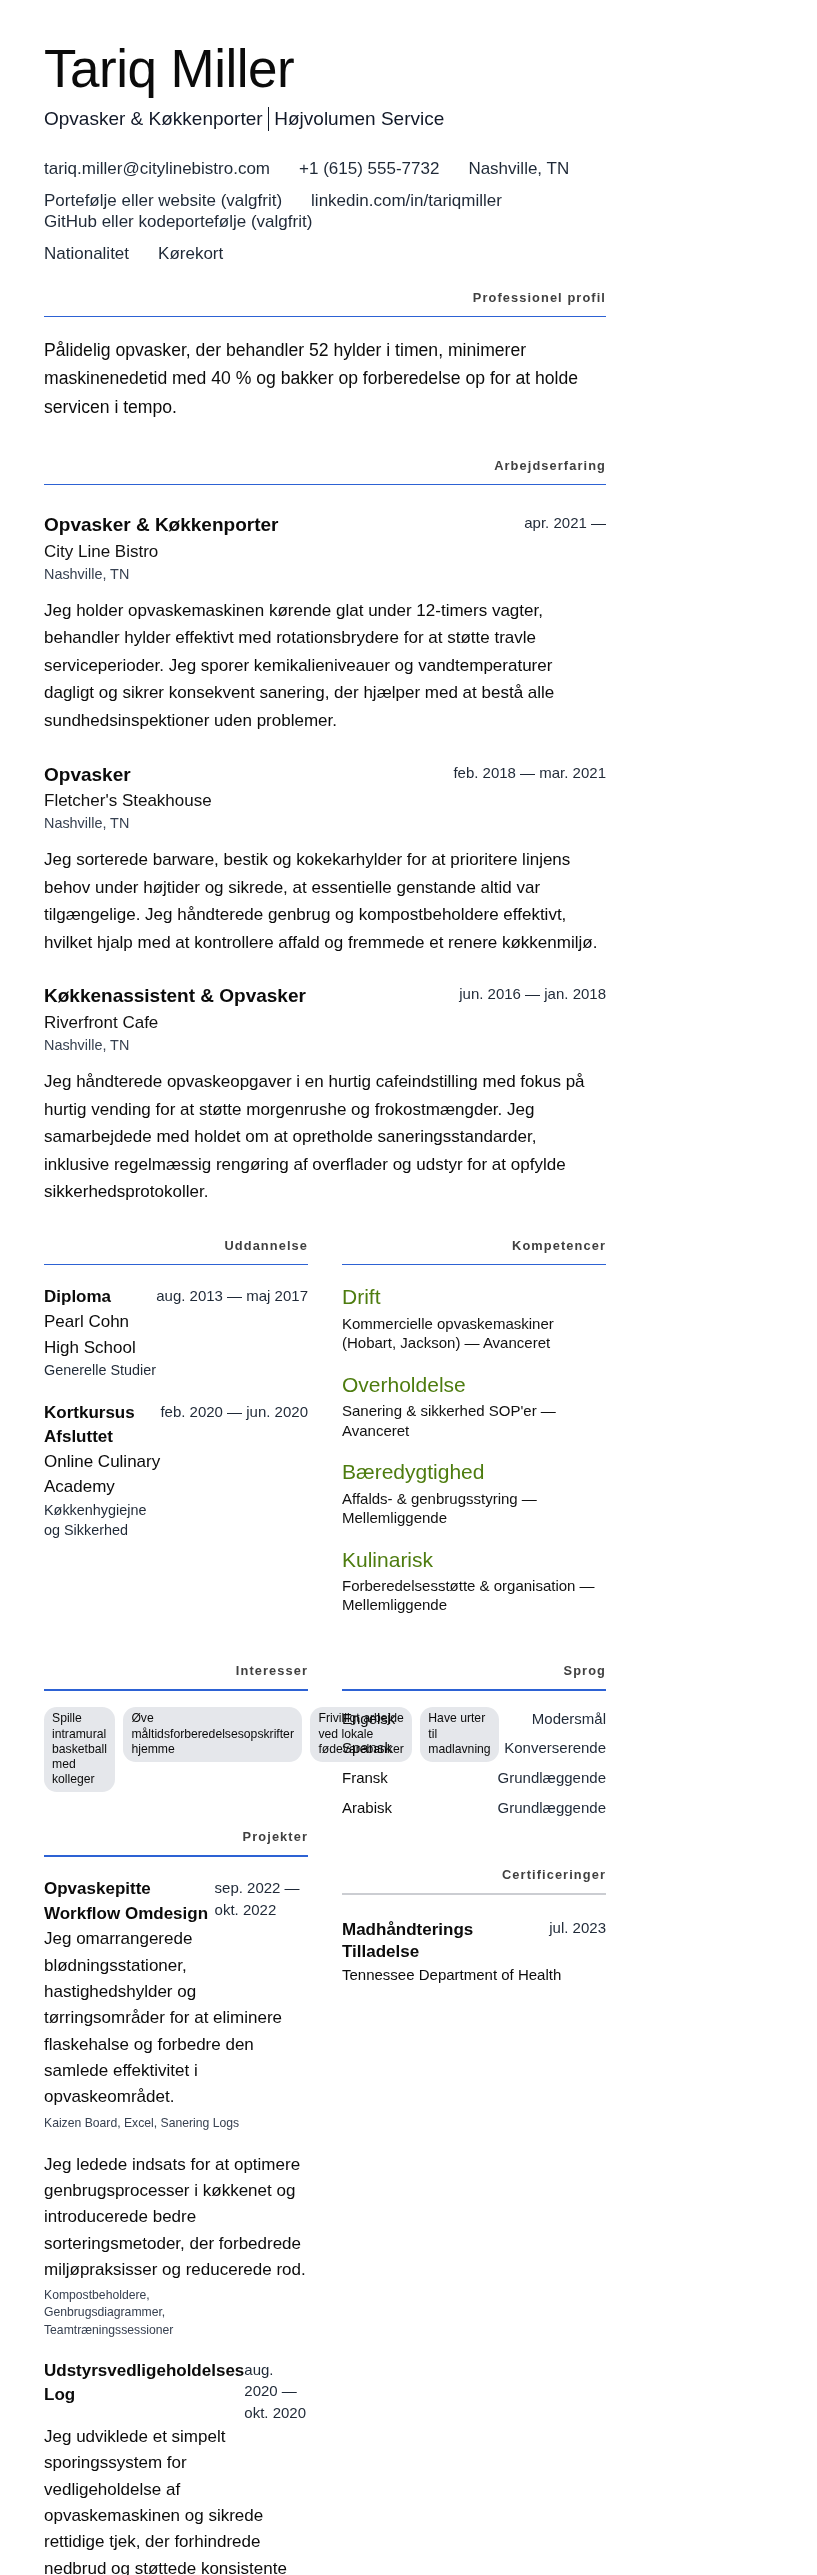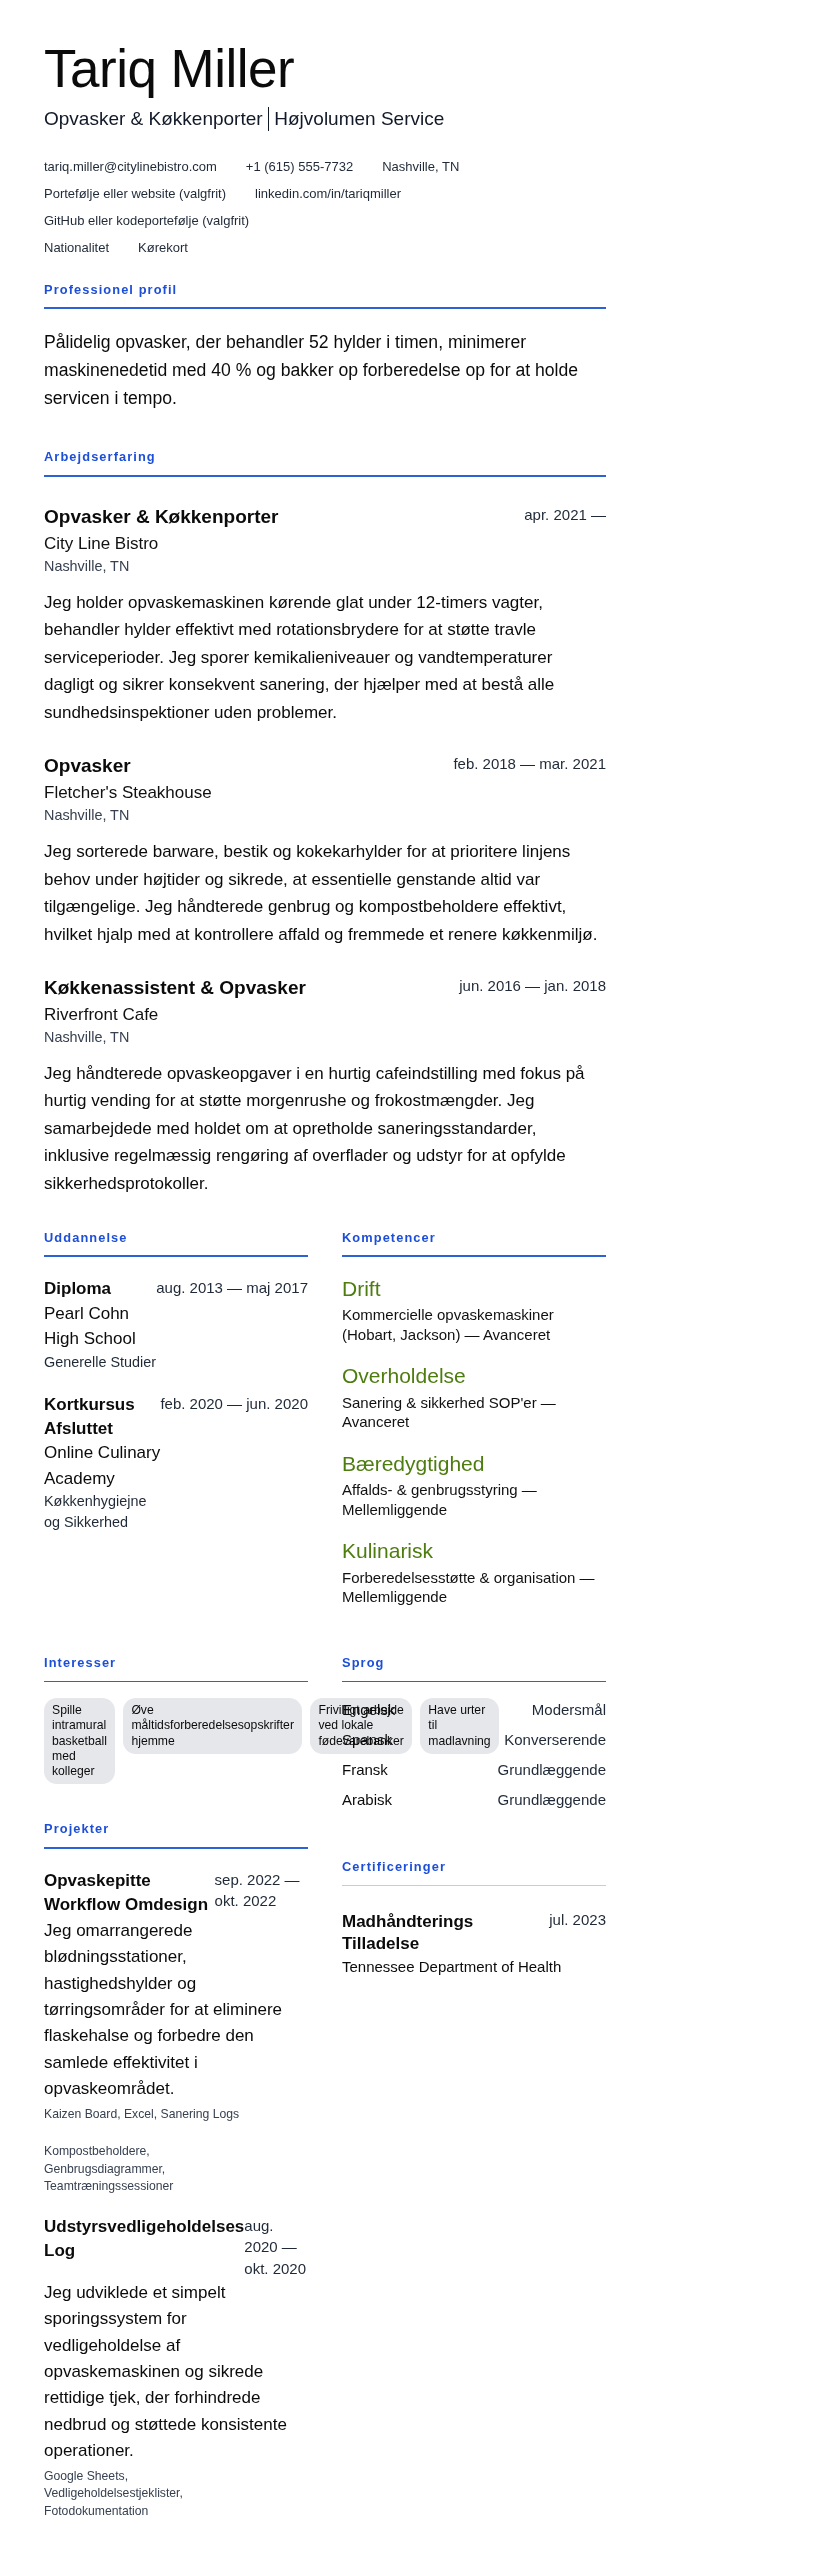--- a/index.html
+++ b/index.html
@@ -35,35 +35,36 @@
       width: 1.1px;
       height: 24.5px;
       background: #111827;
     }
     .contact {
       margin-top: 28px;
     }
     .contact-row {
       display: flex;
       flex-wrap: wrap;
-      gap: 11px 29px;
-      font-size: 13px;
+      gap: 0 29px;
+      font-size: 17px;
       color: #1f2937;
       line-height: 1.2;
       margin-bottom: 11.7px;
     }
     .section {
       margin-top: 25.6px;
     }
     .section-title {
       font-size: 12.8px;
       font-weight: 700;
-      color: #1d4ed8;
+      color: #404040;
       letter-spacing: 1.1px;
       line-height: 1.2;
+      text-align: right;
     }
     .section-rule {
       height: 1.6px;
       background: #2d62d4;
       margin-top: 10.6px;
     }
     .section-rule.gray {
       background: #cbcdd2;
     }
     .profile-text {
@@ -370,20 +371,21 @@
         <div class="proj">
           <div class="row-between">
             <div class="proj-title">Opvaskepitte Workflow Omdesign</div>
             <div class="proj-date">sep. 2022 — okt. 2022</div>
           </div>
           <p class="proj-desc">Jeg omarrangerede blødningsstationer, hastighedshylder og tørringsområder for at eliminere flaskehalse og forbedre den samlede effektivitet i opvaskeområdet.</p>
           <div class="proj-tools">Kaizen Board, Excel, Sanering Logs</div>
         </div>
 
         <div class="proj">
+          <p class="proj-desc">Jeg ledede indsats for at optimere genbrugsprocesser i køkkenet og introducerede bedre sorteringsmetoder, der forbedrede miljøpraksisser og reducerede rod.</p>
           <div class="proj-tools">Kompostbeholdere, Genbrugsdiagrammer, Teamtræningssessioner</div>
         </div>
 
         <div class="proj">
           <div class="row-between">
             <div class="proj-title">Udstyrsvedligeholdelses Log</div>
             <div class="proj-date">aug. 2020 — okt. 2020</div>
           </div>
           <p class="proj-desc">Jeg udviklede et simpelt sporingssystem for vedligeholdelse af opvaskemaskinen og sikrede rettidige tjek, der forhindrede nedbrud og støttede konsistente operationer.</p>
           <div class="proj-tools">Google Sheets, Vedligeholdelsestjeklister, Fotodokumentation</div>

